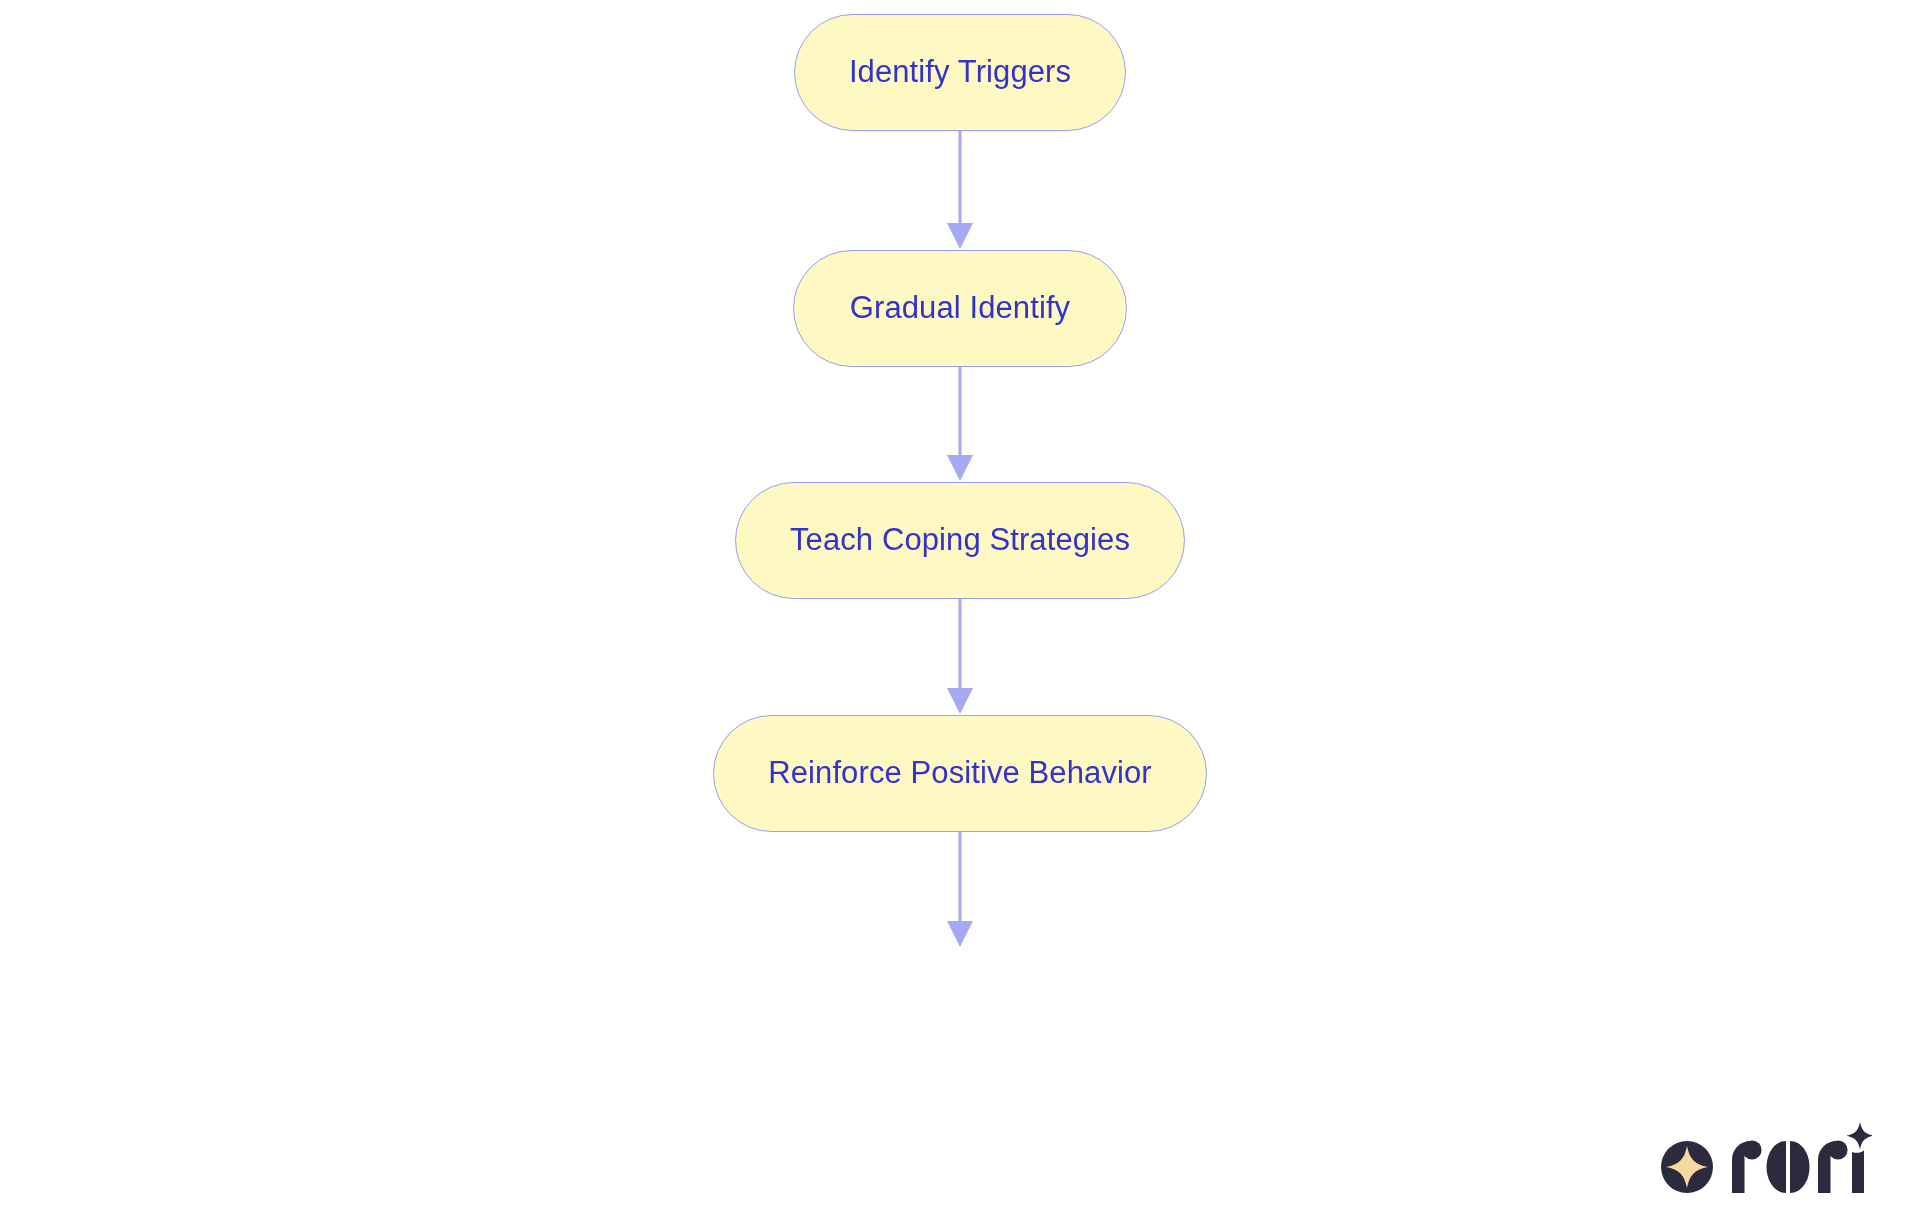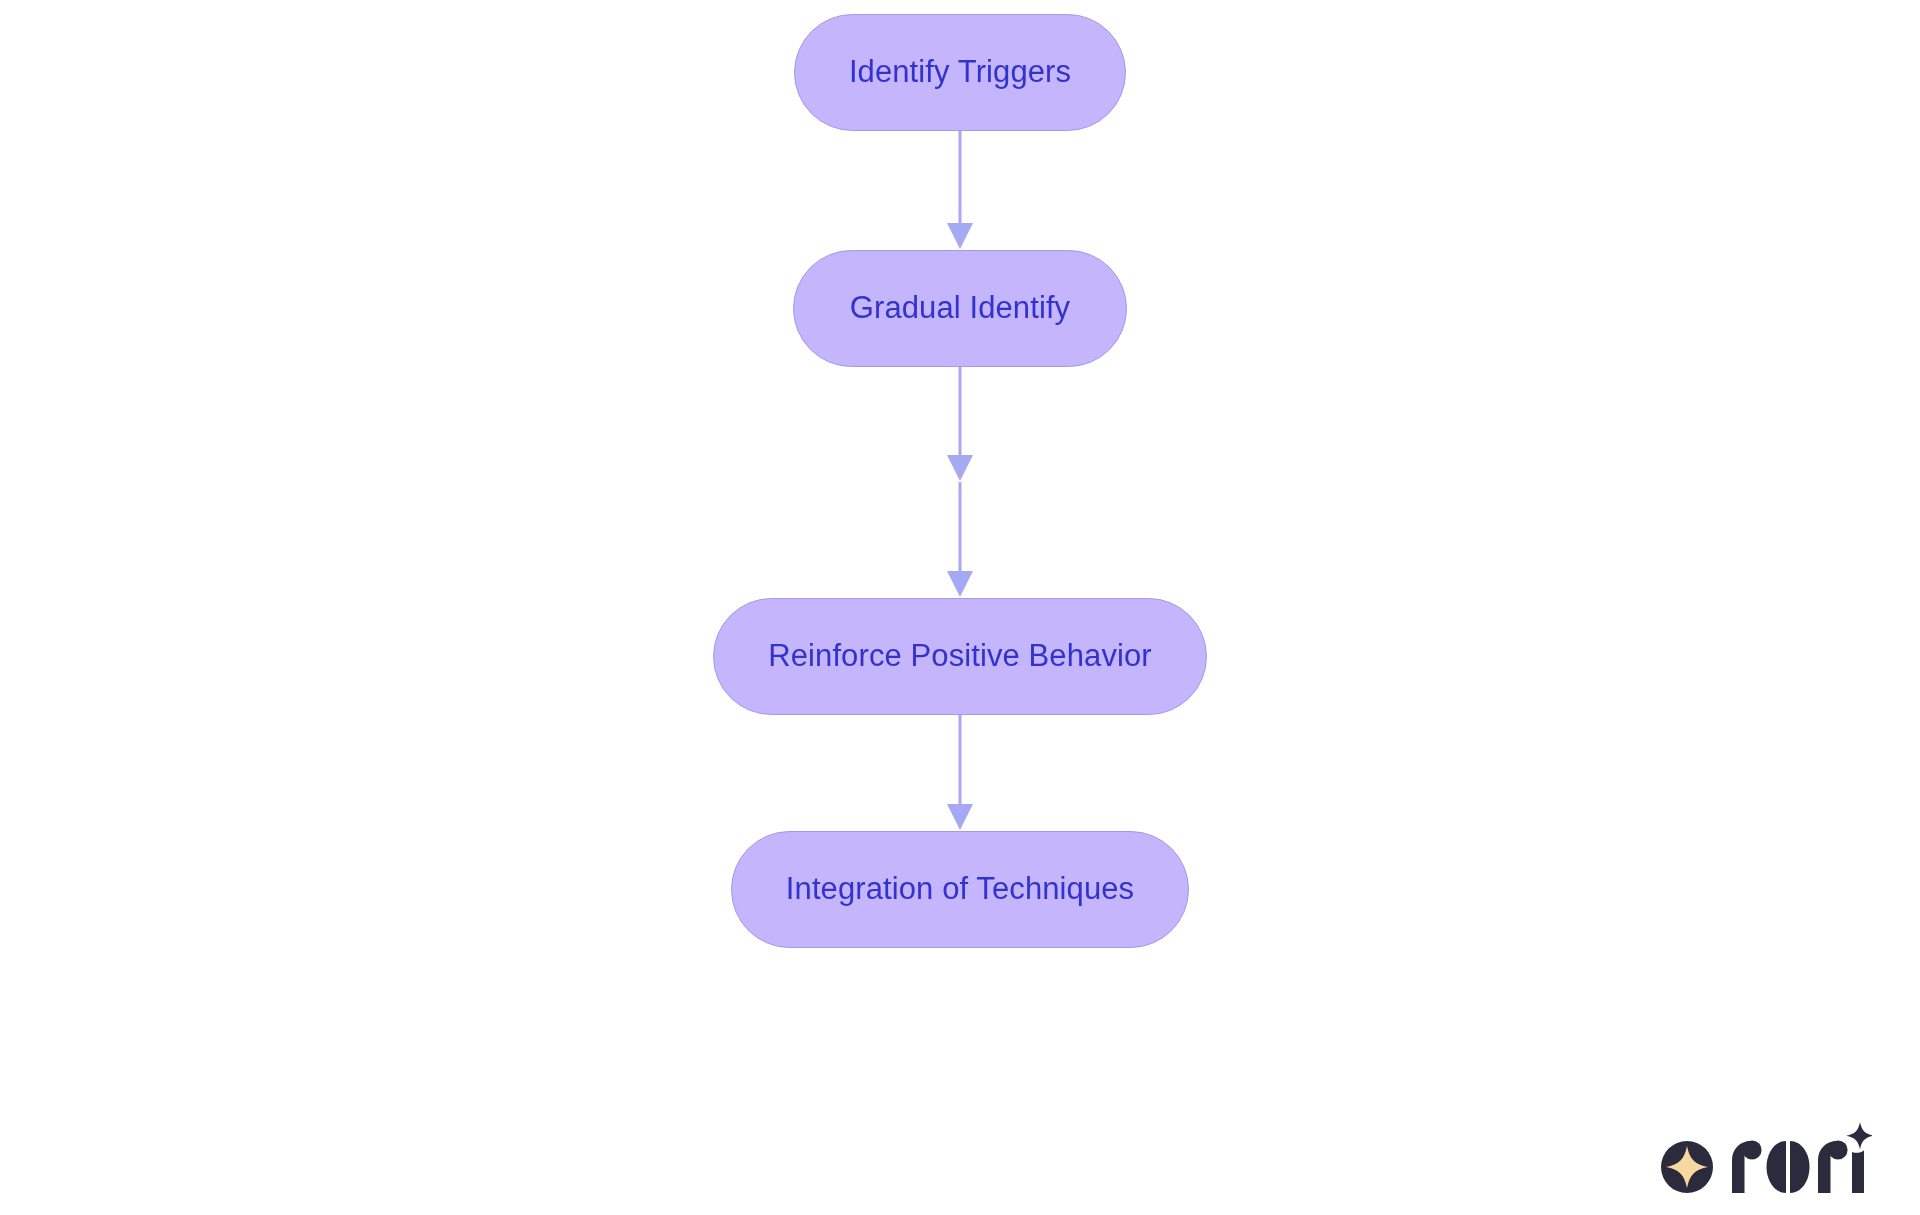--- a/index.html
+++ b/index.html
@@ -29,21 +29,21 @@
     left: 0;
     top: 14px;
     width: 1920px;
     display: flex;
     flex-direction: column;
     align-items: center;
   }
 
   
   .flow-node {
-    background: #c4b5fd;
+    background: #fef9c3;
     border: 1.6px solid #9a9df0;
     border-radius: 999px;
     color: #3232cc;
     font-size: 31px;
     font-weight: 400;
     letter-spacing: 0.1px;
     height: 117px;
     box-sizing: border-box;
     display: flex;
     align-items: center;
@@ -112,42 +112,42 @@
       <span class="node-label">Gradual Identify</span>
     </div>
 
     <div class="flow-connector conn-h-1">
       <svg width="40" height="115" viewBox="0 0 40 115" xmlns="http://www.w3.org/2000/svg">
         <line x1="20" y1="0" x2="20" y2="94" stroke="#a5a8f3" stroke-width="3"></line>
         <polygon points="20,114 7,88 33,88" fill="#a5a8f3"></polygon>
       </svg>
     </div>
 
+    <div class="flow-node node-w-2">
+      <span class="node-label">Teach Coping Strategies</span>
+    </div>
 
     <div class="flow-connector conn-h-2">
       <svg width="40" height="116" viewBox="0 0 40 116" xmlns="http://www.w3.org/2000/svg">
         <line x1="20" y1="0" x2="20" y2="95" stroke="#a5a8f3" stroke-width="3"></line>
         <polygon points="20,115 7,89 33,89" fill="#a5a8f3"></polygon>
       </svg>
     </div>
 
     <div class="flow-node node-w-3">
       <span class="node-label">Reinforce Positive Behavior</span>
     </div>
 
     <div class="flow-connector conn-h-3">
       <svg width="40" height="116" viewBox="0 0 40 116" xmlns="http://www.w3.org/2000/svg">
         <line x1="20" y1="0" x2="20" y2="95" stroke="#a5a8f3" stroke-width="3"></line>
         <polygon points="20,115 7,89 33,89" fill="#a5a8f3"></polygon>
       </svg>
     </div>
 
-    <div class="flow-node node-w-4">
-      <span class="node-label">Integration of Techniques</span>
-    </div>
 
   </div>
 
   <div class="brand-logo">
     <svg width="212" height="76" viewBox="0 0 212 76" xmlns="http://www.w3.org/2000/svg">
 
       <g>
         <circle cx="27" cy="45" r="26" fill="#2b2b3d"></circle>
         <path d="M27 24 C29.6 37.2 34.8 42.4 48 45 C34.8 47.6 29.6 52.8 27 66 C24.4 52.8 19.2 47.6 6 45 C19.2 42.4 24.4 37.2 27 24 Z" fill="#f6d9a0"></path>
       </g>

